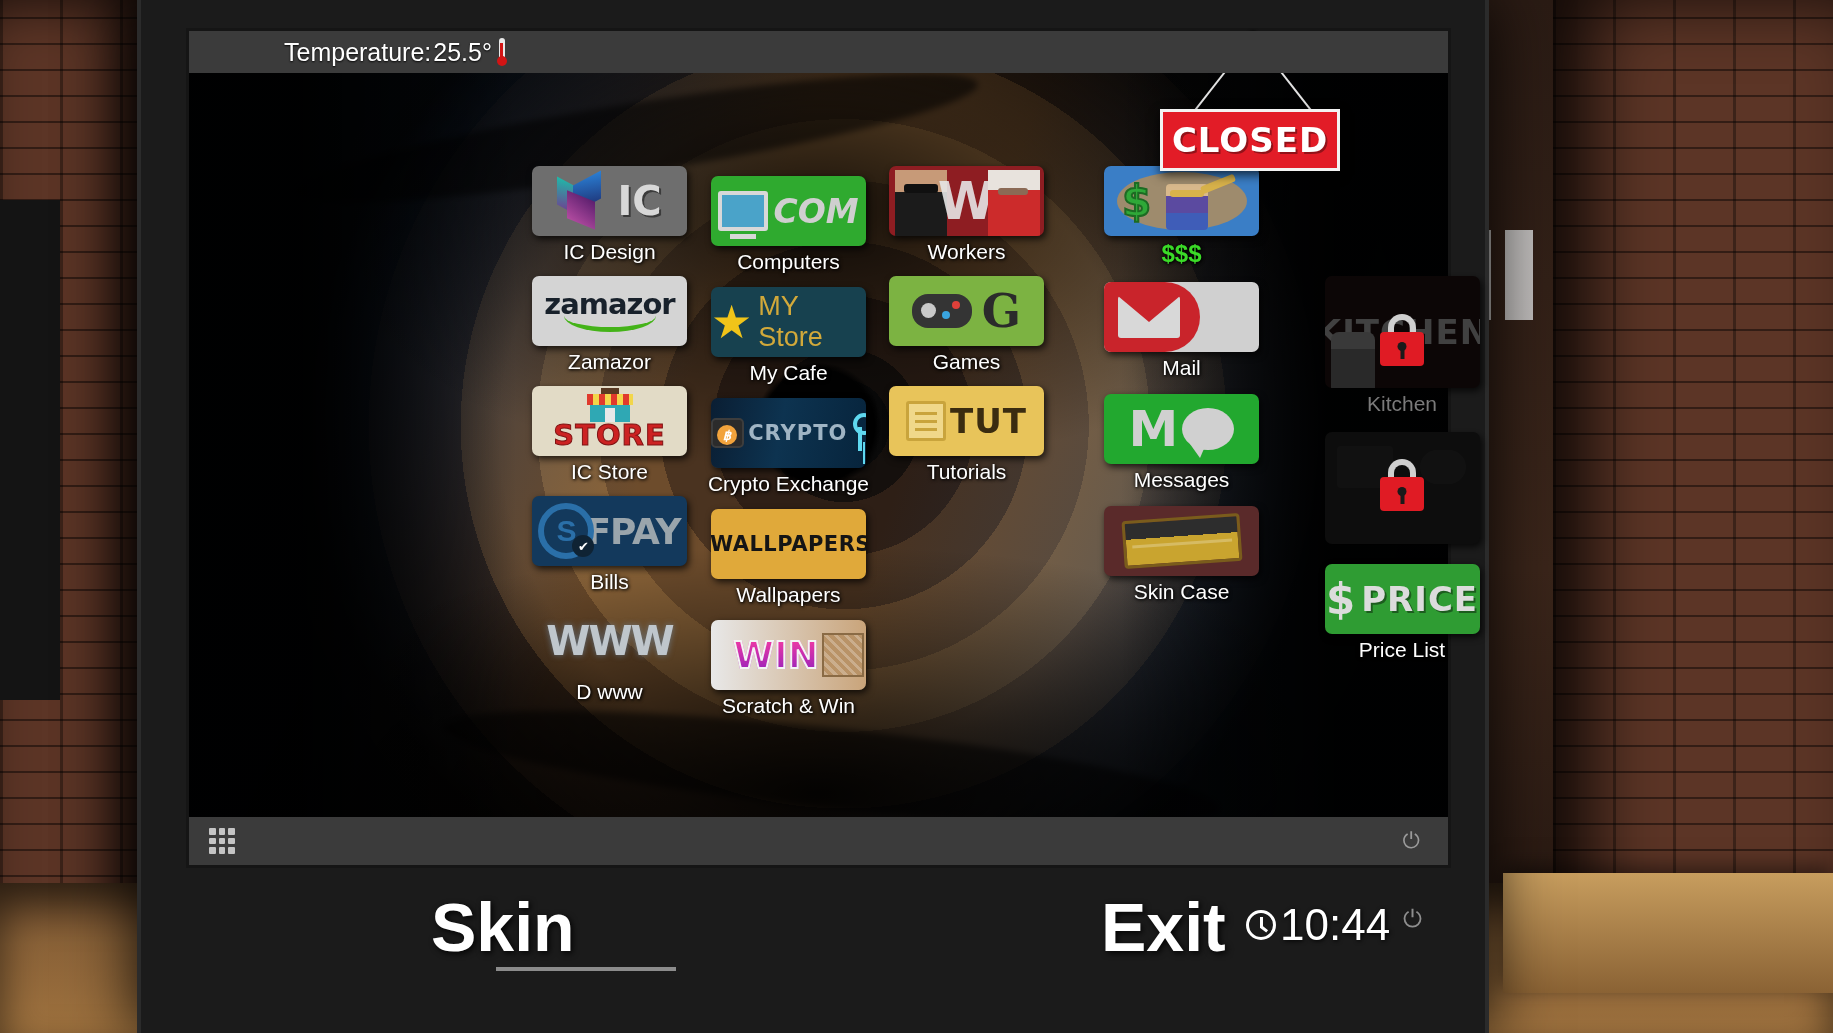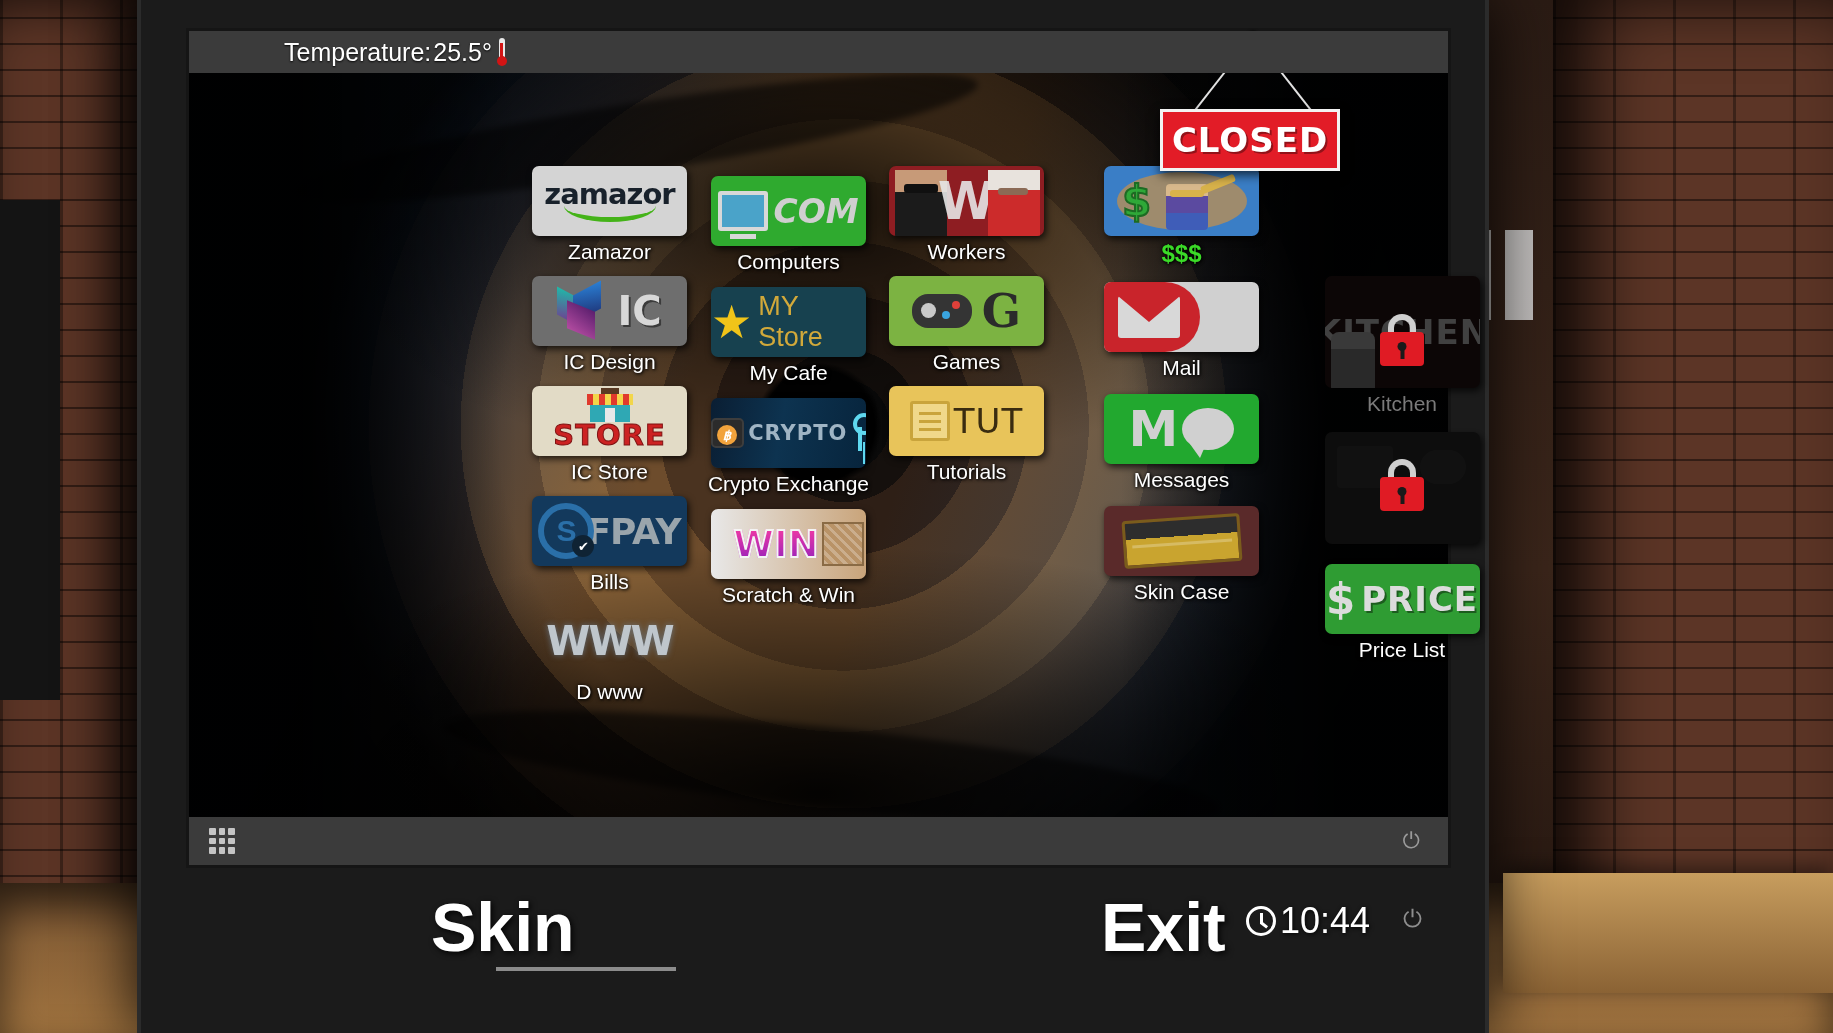--- a/index.html
+++ b/index.html
@@ -371,21 +371,21 @@
 
   .t-tut { background: #e8c45a; gap: 4px; }
   .t-tut .folder {
     width: 40px; height: 40px; background: #f0d88a;
     border: 3px solid #c9a43c; border-radius: 3px; position: relative;
   }
   .t-tut .folder::after {
     content:""; position:absolute; left:6px; top:8px; right:6px; height:3px;
     background:#c9a43c; box-shadow: 0 8px 0 #c9a43c, 0 16px 0 #c9a43c;
   }
-  .t-tut .txt { color: #3a2c10; font-size: 34px; font-weight: normal; letter-spacing: 1px;
+  .t-tut .txt { color: #3a2c10; font-size: 34px; font-weight: bold; letter-spacing: 1px;
                 font-family: "DejaVu Sans", sans-serif; }
 
   .t-money { background: #3a7ec6; }
   .t-money .bag {
     position: absolute; left: 50%; top: 50%; transform: translate(-50%,-50%);
     width: 130px; height: 58px; border-radius: 50%;
     background: #9e8b6d;
   }
   .t-money .dollar {
     position: absolute; left: 18px; top: 50%; transform: translateY(-50%);
@@ -526,21 +526,21 @@
   }
   #focus-text { left: 290px; top: 888px; font-size: 68px; }
   #exit-text  { left: 960px; top: 888px; font-size: 68px; }
   #focus-underline {
     position: absolute; left: 355px; top: 967px; width: 180px; height: 4px;
     background: #8c8c8c; z-index: 9;
   }
   #clock-wrap {
     position: absolute; left: 1105px; top: 900px; z-index: 9;
     display: flex; align-items: center; gap: 4px;
-    color: #fff; font-size: 36px;
+    color: #fff; font-size: 44px;
     text-shadow: 1px 1px 4px rgba(0,0,0,.9);
   }
   .clock-ico {
     width: 30px; height: 30px; border-radius: 50%;
     border: 3px solid #fff; position: relative;
   }
   .clock-ico::before {
     content:""; position:absolute; left: 11px; top: 4px; width: 2.5px; height: 11px;
     background: #fff;
   }
@@ -589,37 +589,37 @@
       <div class="nail"></div>
       <div class="str a"></div>
       <div class="str b"></div>
       <div id="closed-plate">
         <span>CLOSED</span>
       </div>
     </div>
 
     <div class="col" id="col1">
       <div class="app">
-        <div class="tile t-zamazor">
-          <span class="w">zamazor</span>
-          <span class="sw"></span>
-        </div>
-        <div class="lbl">Zamazor</div>
-      </div>
-
-      <div class="app">
         <div class="tile t-ic">
           <span class="prism">
               <i class="p1"></i>
               <i class="p2"></i>
               <i class="p3"></i>
             </span>
           <span class="txt">IC</span>
         </div>
         <div class="lbl">IC Design</div>
+      </div>
+
+      <div class="app">
+        <div class="tile t-zamazor">
+          <span class="w">zamazor</span>
+          <span class="sw"></span>
+        </div>
+        <div class="lbl">Zamazor</div>
       </div>
 
       <div class="app">
         <div class="tile t-store">
           <span class="shop">
               <i class="chim"></i>
               <i class="roof"></i>
               <i class="body"></i>
               <i class="door"></i>
             </span>
@@ -668,20 +668,30 @@
         <div class="tile t-crypto">
           <span class="wallet">
               <i class="coin">฿</i>
             </span>
           <span class="txt">CRYPTO</span>
           <span class="key"></span>
         </div>
         <div class="lbl">Crypto Exchange</div>
       </div>
 
+      <div class="app">
+        <div class="tile t-wall">
+          <span class="pic">
+              <i class="mt2"></i>
+              <i class="mt"></i>
+            </span>
+          <span class="txt">WALLPAPERS</span>
+        </div>
+        <div class="lbl">Wallpapers</div>
+      </div>
 
       <div class="app">
         <div class="tile t-win">
           <span class="txt">WIN</span>
           <span class="card"></span>
         </div>
         <div class="lbl">Scratch &amp; Win</div>
       </div>
     </div>
 

